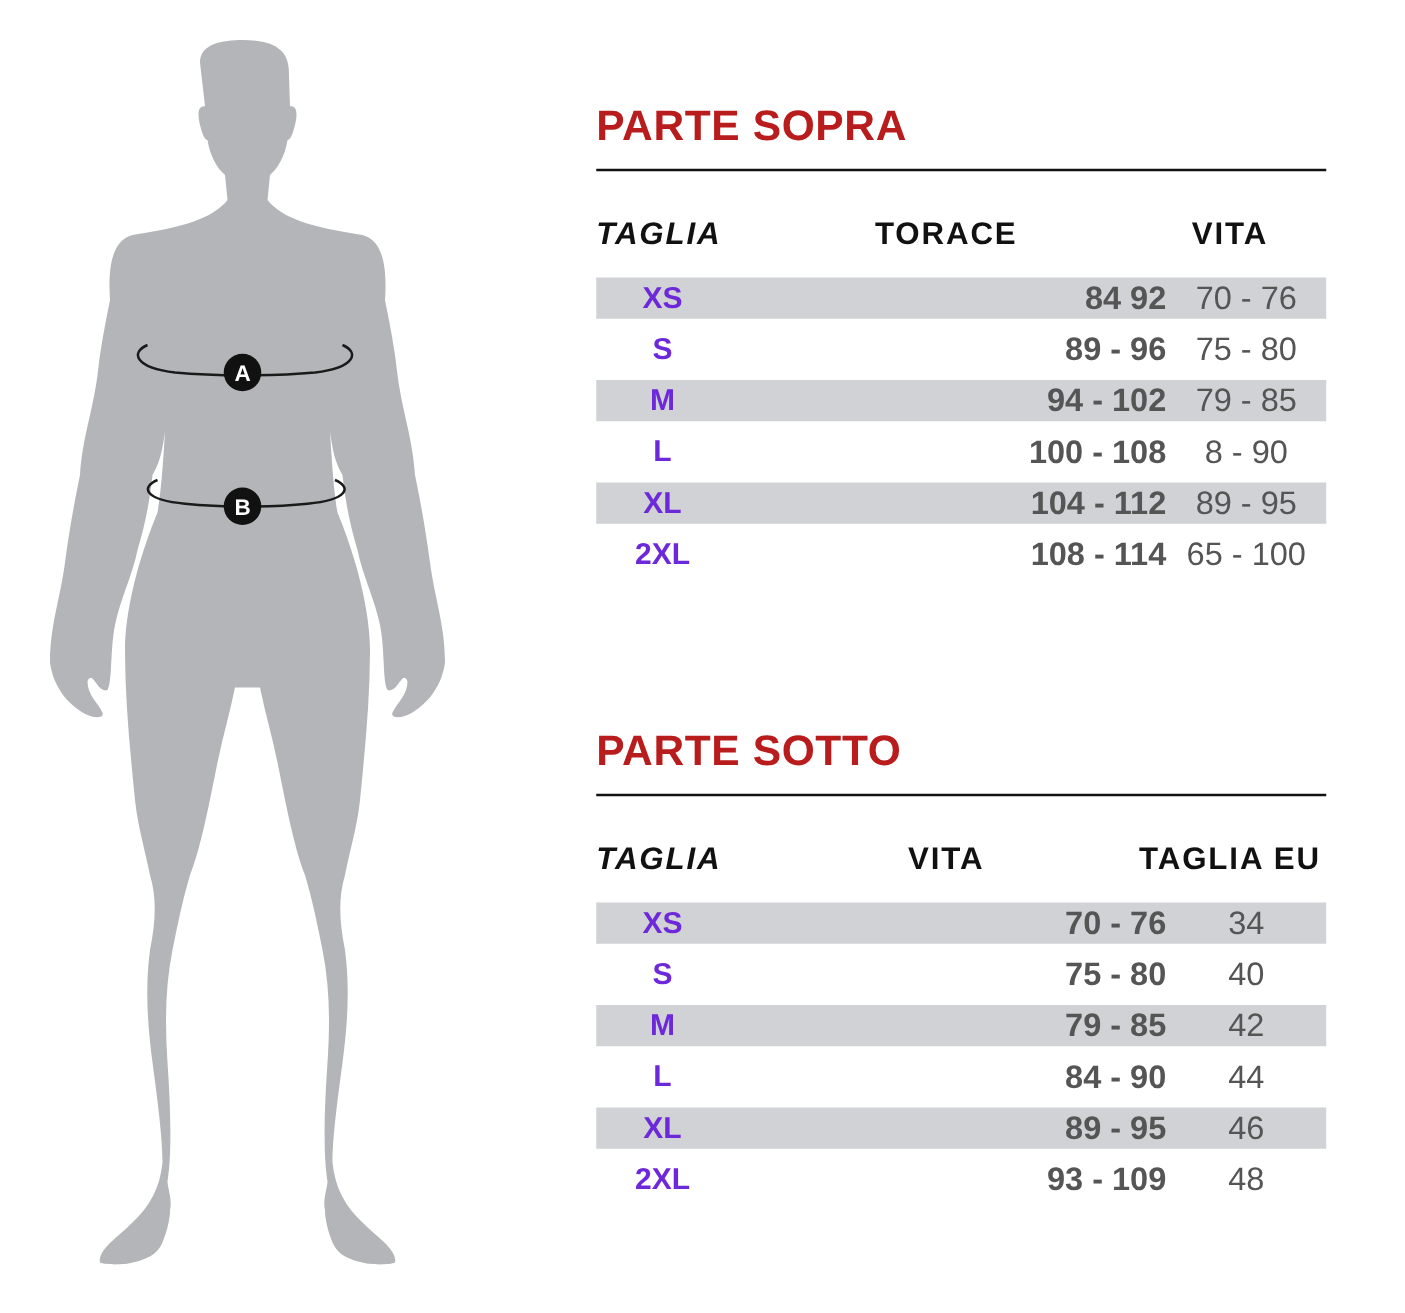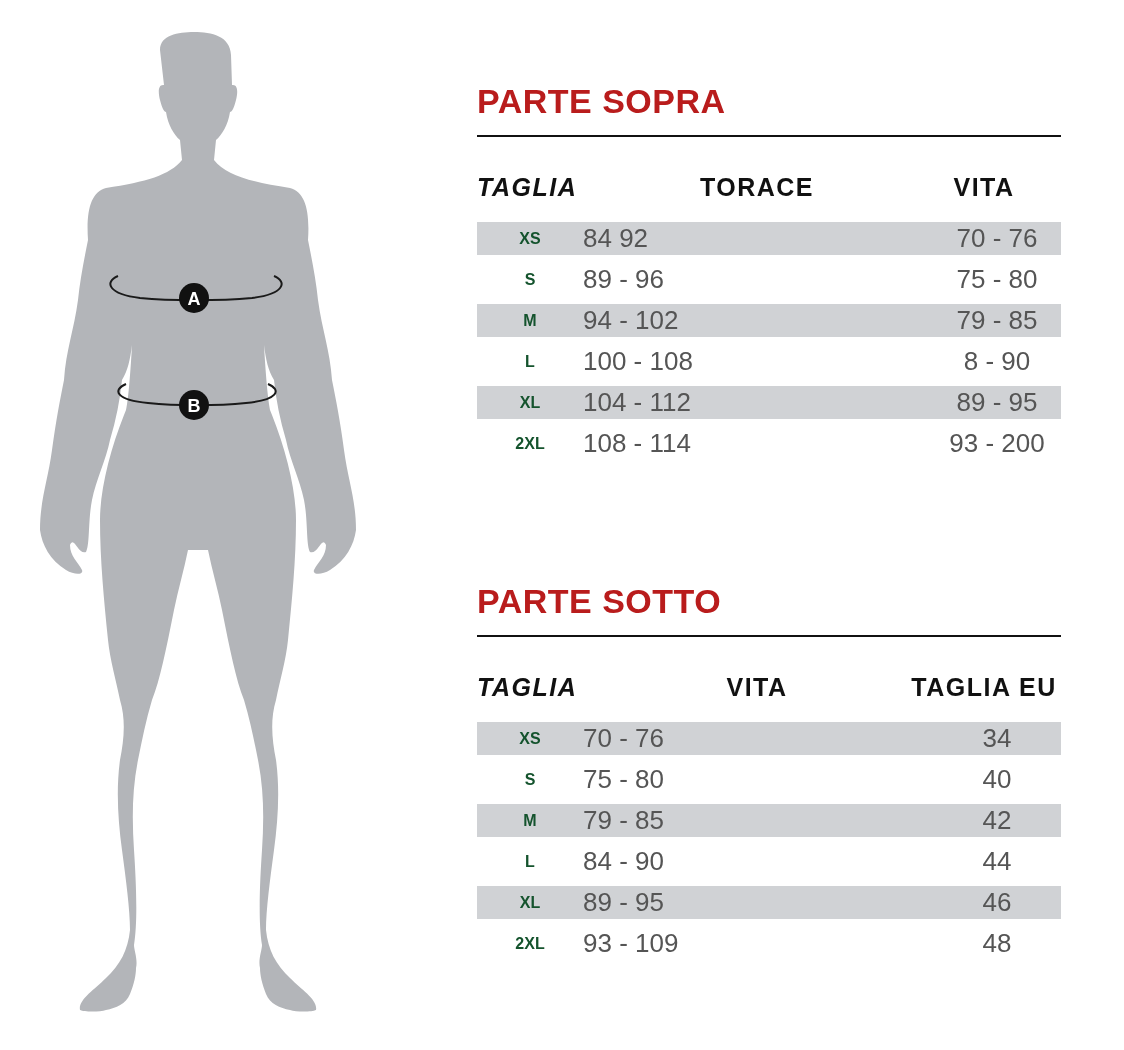--- a/index.html
+++ b/index.html
@@ -18,23 +18,23 @@
   .c1 { width: 106px; text-align: center; }
   .c2 { width: 350px; text-align: center; }
   .c3 { width: 128px; text-align: center; }
   .thead .c1 { text-align: left; width: 130px; font-style: italic; }
   .thead .c2 { width: 300px; }
   .thead .c3 { width: 154px; }
   .rows { margin-top: 9px; }
   .row { display: flex; height: 41px; align-items: center; }
   .row.shade { background: #d0d2d5; height: 33px; margin: 4px 0; }
   .cell { font-size: 26px; color: #555; }
-  .cell.size { font-weight: 700; color: #14532d; font-size: 16px; }
+  .cell.size { font-weight: 700; color: #6d28d9; font-size: 24px; }
   .row .c1 { width: 106px; }
-  .row .c2 { width: 350px; text-align: left; }
+  .row .c2 { width: 350px; text-align: right; font-weight: bold; }
   .row .c3 { width: 128px; }
 </style>
 </head>
 <body>
 
 <div class="figure">
   <svg width="400" height="1050" viewBox="0 0 400 1050">
     <g fill="#b3b5b9">
 
       <path d="M160 50 C160 35 178 32 194 32 C212 32 230 36 231 55 L232 85 C238 84 238 92 236 100 C234 108 232 112 230 112 C228 125 222 135 216 140 L214 160 C226 175 250 182 290 188 C305 192 310 210 308 240 C312 260 316 280 318 300 C322 330 330 350 332 380 C336 400 340 420 344 450 C348 480 356 500 356 530 C354 545 346 560 330 570 C322 575 312 575 314 570 C318 562 326 556 326 545 C322 535 318 555 310 552 C306 545 308 520 304 500 C300 480 290 460 286 440 C280 420 276 400 274 380 C268 370 266 360 264 345 C266 380 268 400 270 410 L272 415 C286 450 296 490 296 520 C296 560 292 600 288 640 C286 660 280 680 276 700 C270 720 272 740 276 760 C280 790 278 820 274 850 C270 880 266 910 266 930 C268 950 276 965 290 978 C302 990 318 1000 316 1010 C312 1012 296 1012 290 1010 C280 1008 270 1004 266 994 C262 984 260 975 260 968 C258 960 262 950 262 945 C258 920 260 880 262 850 C264 820 264 790 258 760 C254 740 250 720 244 700 C236 680 230 650 222 610 C218 590 212 570 208 550 L188 550 C184 570 178 590 174 610 C166 650 160 680 152 700 C146 720 142 740 138 760 C132 790 132 820 134 850 C136 880 138 920 134 945 C134 950 138 960 136 968 C136 975 134 984 130 994 C126 1004 116 1008 106 1010 C100 1012 84 1012 80 1010 C78 1000 94 990 106 978 C120 965 128 950 130 930 C130 910 126 880 122 850 C118 820 116 790 120 760 C124 740 126 720 120 700 C116 680 110 660 108 640 C104 600 100 560 100 520 C100 490 110 450 124 415 L126 410 C128 400 130 380 132 345 C130 360 128 370 122 380 C120 400 116 420 110 440 C106 460 96 480 92 500 C88 520 90 545 86 552 C78 555 74 535 70 545 C70 556 78 562 82 570 C84 575 74 575 66 570 C50 560 42 545 40 530 C40 500 48 480 52 450 C56 420 60 400 64 380 C66 350 74 330 78 300 C80 280 84 260 88 240 C86 210 91 192 106 188 C146 182 170 175 182 160 L180 140 C174 135 168 125 166 112 C164 112 162 108 160 100 C158 92 158 84 164 85 Z"></path>
@@ -85,21 +85,21 @@
       <div class="cell c3">8 - 90</div>
     </div>
     <div class="row shade">
       <div class="cell size c1">XL</div>
       <div class="cell c2">104 - 112</div>
       <div class="cell c3">89 - 95</div>
     </div>
     <div class="row">
       <div class="cell size c1">2XL</div>
       <div class="cell c2">108 - 114</div>
-      <div class="cell c3">93 - 200</div>
+      <div class="cell c3">65 - 100</div>
     </div>
   </div>
 </div>
 
 <div class="section bottom">
   <h1 class="title">PARTE SOTTO</h1>
   <div class="rule"></div>
   <div class="thead">
     <div class="th c1">TAGLIA</div>
     <div class="th c2">VITA</div>

